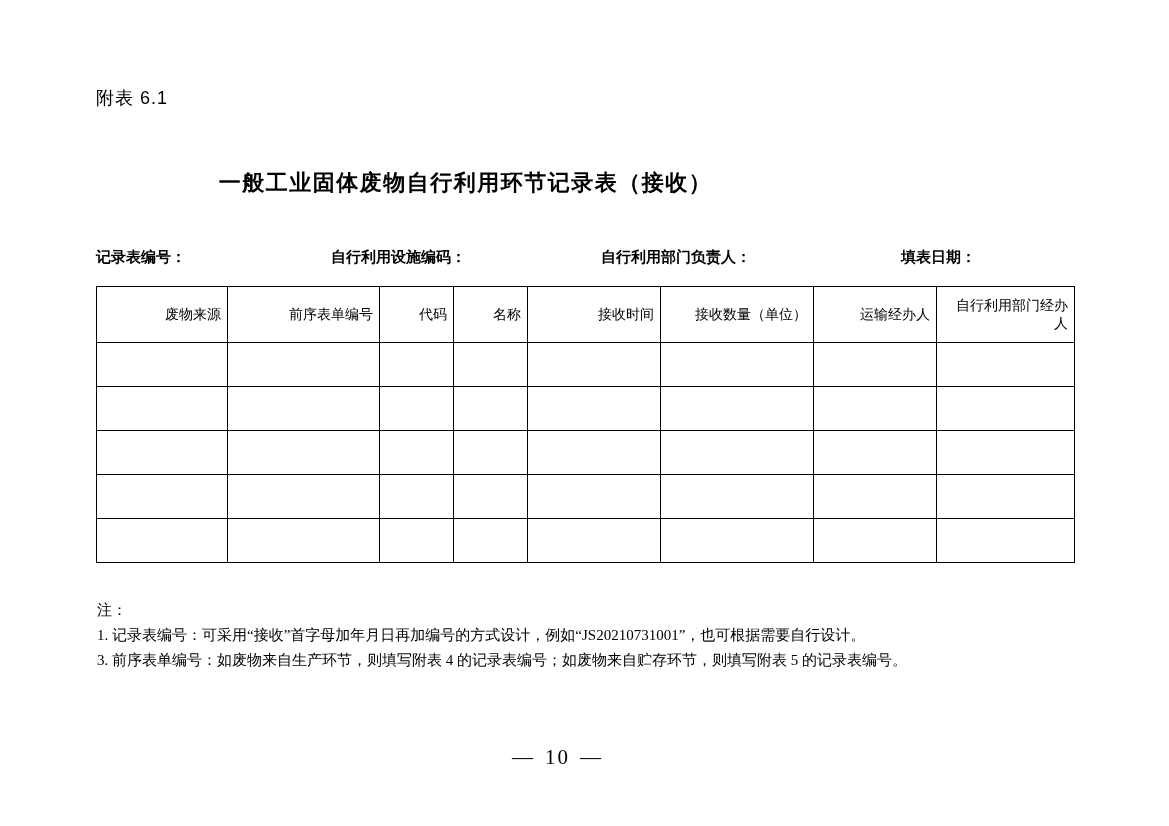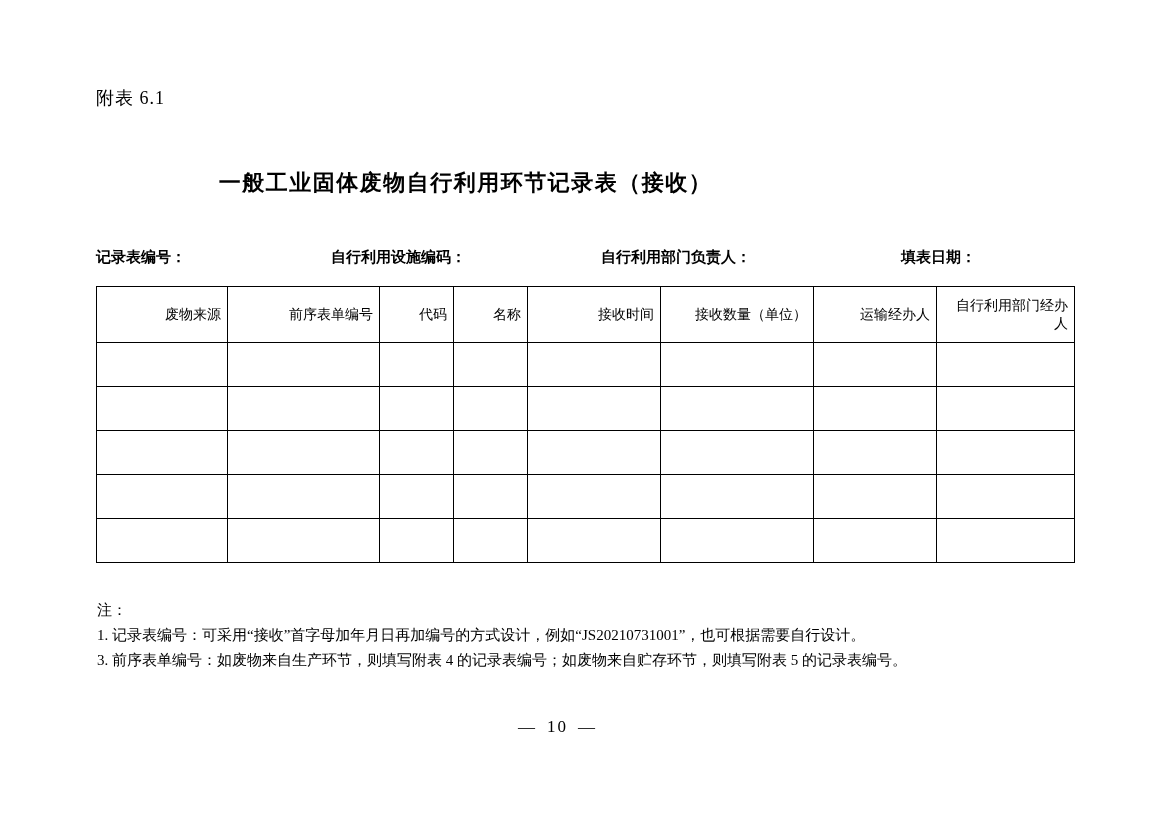--- a/index.html
+++ b/index.html
@@ -19,21 +19,21 @@
     position: absolute;
     left: 0; top: 0;
     width: 1169px;
     height: 826px;
     box-sizing: border-box;
   }
   .attach-label {
     position: absolute;
     left: 96px;
     top: 86px;
-    font-family: Liberation Serif, serif;
+    font-family: Liberation Sans, sans-serif;
     font-size: 18px;
     letter-spacing: 1px;
     color: #000;
   }
   .doc-title {
     position: absolute;
     left: 0;
     top: 168px;
     width: 931px;
     text-align: center;
@@ -103,25 +103,25 @@
   }
   .notes .note-head {
     font-size: 15px;
   }
   .notes .note-line {
     white-space: nowrap;
   }
   .page-number {
     position: absolute;
     left: 0;
-    top: 717px;
+    top: 745px;
     width: 1115px;
     text-align: center;
     font-family: "Liberation Serif", "DejaVu Serif", serif;
-    font-size: 17px;
+    font-size: 21px;
     letter-spacing: 2px;
   }
   .dash {
     display: inline-block;
     margin: 0 10px;
   }
 </style>
 </head>
 <body>
 

